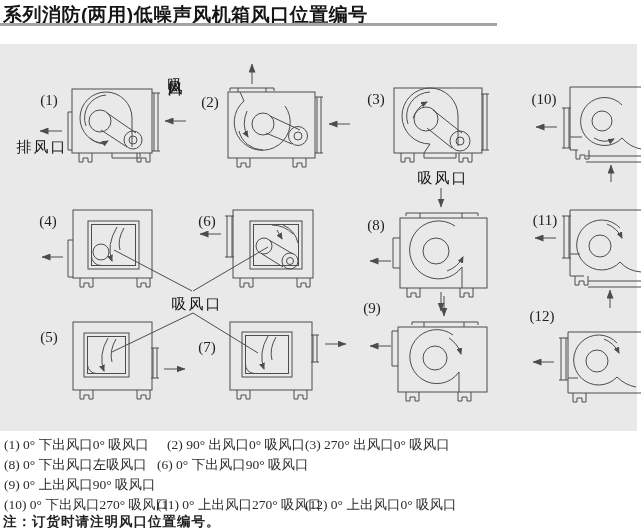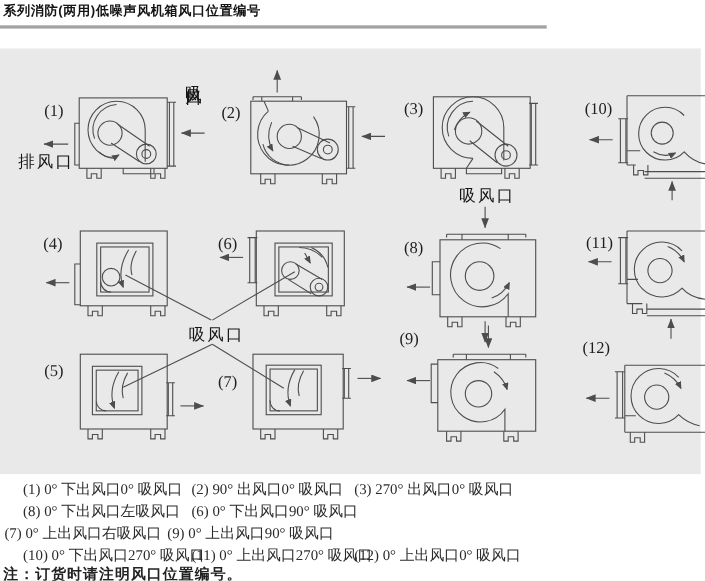--- a/index.html
+++ b/index.html
@@ -1,38 +1,38 @@
 <!DOCTYPE html>
 <html><head>
 <meta charset="utf-8">
 <style>
   html,body{margin:0;padding:0;}
   body{
     width:641px;height:528px;overflow:hidden;background:#ffffff;position:relative;
     font-family:"Liberation Sans","DejaVu Sans",sans-serif;color:#1e1e1e;
   }
   .title{
-    position:absolute;left:3px;top:2px;font-size:12px;font-weight:600;
+    position:absolute;left:3px;top:2px;font-size:19px;font-weight:600;
     letter-spacing:.5px;color:#151515;white-space:nowrap;
   }
   .rule{position:absolute;left:0;top:23px;width:497px;height:3px;background:#a3a3a3;}
   .panel{position:absolute;left:0;top:44px;width:637px;height:387px;background:#e9e9e9;}
   svg{position:absolute;left:0;top:0;}
   .d{stroke:#4d4d4d;stroke-width:1;fill:none;}
   .num{font-family:"Liberation Serif","DejaVu Serif",serif;font-size:15px;fill:#1e1e1e;}
   .cjk{font-size:15px;fill:#161616;letter-spacing:2px;font-weight:500;}
   .vlabel{
     position:absolute;left:166px;top:66px;writing-mode:vertical-rl;
     font-size:15px;letter-spacing:3px;color:#161616;font-weight:500;line-height:18px;
   }
   .legend{position:absolute;left:0;top:434px;width:641px;}
   .legend-row{position:absolute;left:4px;display:flex;white-space:nowrap;
     font-family:"Liberation Serif","DejaVu Serif",serif;font-size:13.5px;color:#2b2b2b;}
-  .legend-row .c1{width:153px;margin-left:17px;}
-  .legend-row .c2{width:148px;}
+  .legend-row .c1{width:153px;}
+  .legend-row .c2{width:148px;text-align:right;}
   .r1{top:2px}.r2{top:22px}.r3{top:42px}.r4{top:62px}
   .note{position:absolute;left:3px;top:79px;font-size:13.5px;font-weight:600;color:#222;letter-spacing:1px;}
 </style>
 </head>
 <body>
 
 <div class="title">系列消防(两用)低噪声风机箱风口位置编号</div>
 <div class="rule"></div>
 
 <div class="panel">
@@ -268,21 +268,20 @@
   <div class="legend-row r1">
     <span class="c1">(1) 0° 下出风口0° 吸风口</span>
     <span class="c2">(2) 90° 出风口0° 吸风口</span>
     <span class="c3">(3) 270° 出风口0° 吸风口</span>
   </div>
   <div class="legend-row r2">
     <span class="c1">(8) 0° 下出风口左吸风口</span>
     <span class="c3">(6) 0° 下出风口90° 吸风口</span>
   </div>
   <div class="legend-row r3">
-    <span class="c2">(7) 0° 上出风口右吸风口</span>
     <span class="c3">(9) 0° 上出风口90° 吸风口</span>
   </div>
   <div class="legend-row r4">
     <span class="c1">(10) 0° 下出风口270° 吸风口</span>
     <span class="c2">(11) 0° 上出风口270° 吸风口</span>
     <span class="c3">(12) 0° 上出风口0° 吸风口</span>
   </div>
   <div class="note">注：订货时请注明风口位置编号。</div>
 </div>
 

